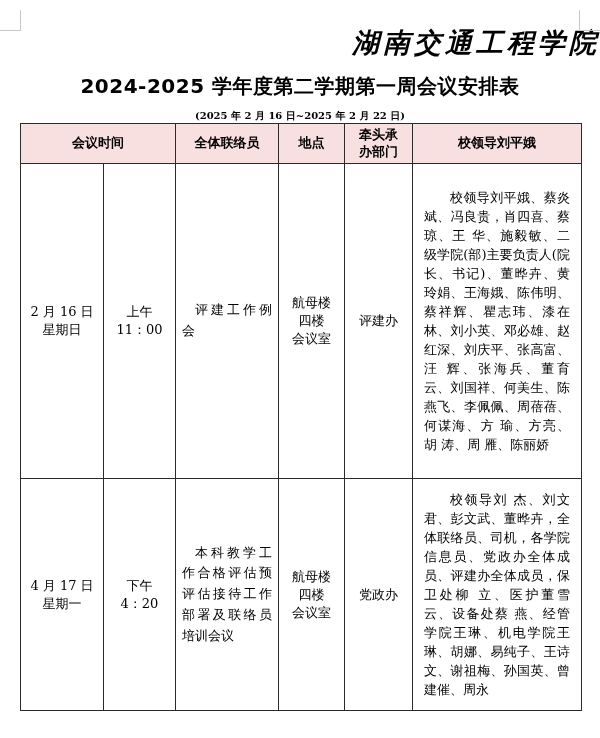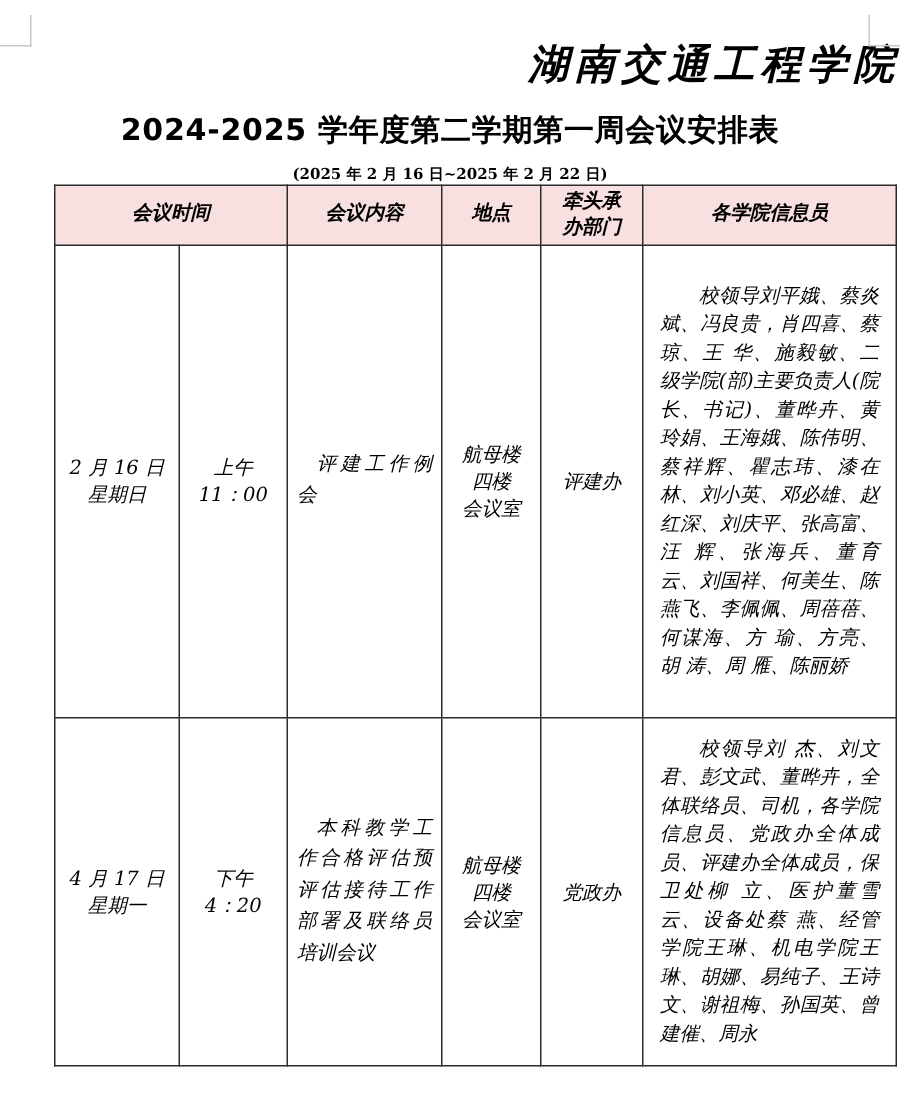--- a/index.html
+++ b/index.html
@@ -21,24 +21,23 @@
     margin-top:12px; text-align:center;
     font-size:20px; font-weight:bold; letter-spacing:0.5px;
     font-family:"DejaVu Sans","Liberation Sans",sans-serif;
   }
   .date-range {
     margin-top:9px; text-align:center;
     font-size:10px; font-weight:bold;
   }
 
   table.schedule {
-    position:absolute; left:36px; top:123px; width:561px;
+    position:absolute; left:20px; top:123px; width:561px;
     border-collapse:collapse; table-layout:fixed;
     border:1.5px solid #2b2b2b;
-    font-style:italic;
   }
   .schedule th, .schedule td {
     border:1px solid #2b2b2b;
     font-size:13px; text-align:center; vertical-align:middle;
     padding:3px 5px; font-weight:normal;
   }
   .schedule th {
     background:#f8dfe0; font-weight:bold; height:40px; line-height:1.25;
   }
   .pre { white-space:pre-line; }
@@ -67,25 +66,25 @@
     <col style="width:83px">
       <col style="width:72px">
       <col style="width:103px">
     <col style="width:66px">
       <col style="width:68px">
       <col style="width:169px">
   </colgroup>
   <thead>
     <tr>
       <th colspan="2">会议时间</th>
-      <th>会议内容</th>
+      <th>全体联络员</th>
       <th>地点</th>
       <th class="pre">牵头承
 办部门</th>
-      <th>各学院信息员</th>
+      <th>校领导刘平娥</th>
     </tr>
   </thead>
   <tbody>
     <tr class="row-1">
       <td class="pre">2 月 16 日
 星期日</td>
       <td class="pre">上午
 11：00</td>
       <td class="cell-content">评建工作例会</td>
       <td class="pre">航母楼

